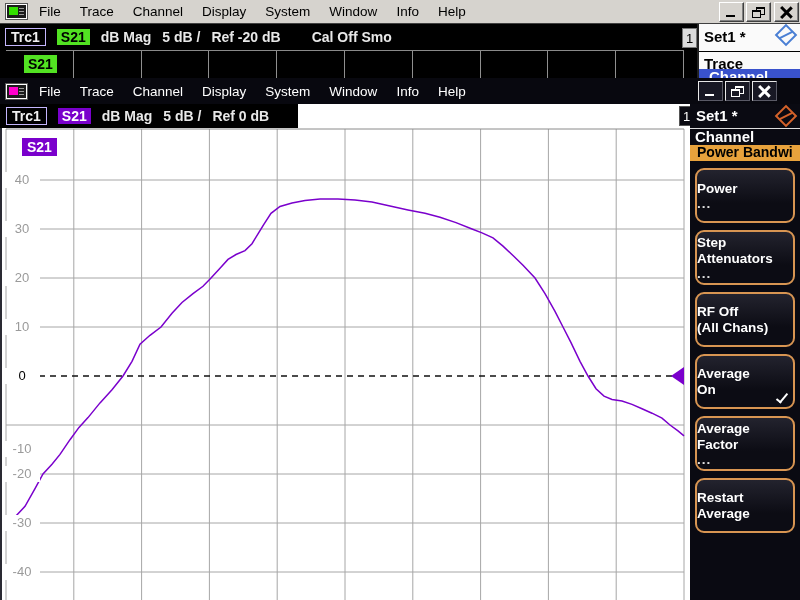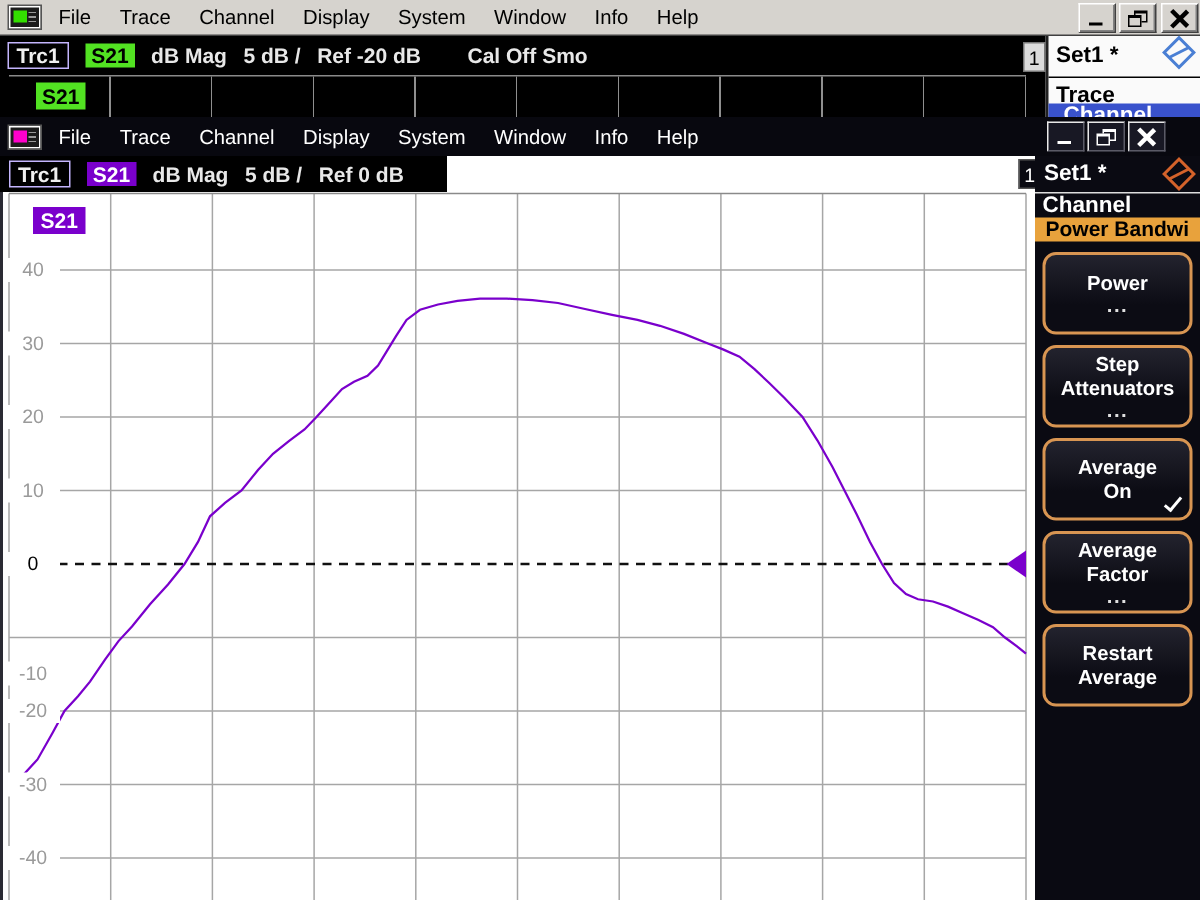--- a/index.html
+++ b/index.html
@@ -88,21 +88,21 @@
   
   .softkey-col { position:absolute; left:690px; top:26px; width:110px; height:496px; background:#0a0a12; }
   .sk-title-row { position:relative; height:24px; }
   .sk-title { position:absolute; left:6px; top:3px; color:#fff; font-size:15px; font-weight:bold; }
   .sk-channel { height:17px; border-top:1px solid #ddd; color:#fff; font-size:15px; font-weight:bold;
     line-height:16px; padding-left:5px; }
   .sk-header { height:16px; background:#e8a23c; color:#000; font-size:14px; font-weight:bold;
     line-height:15px; padding-left:7px; white-space:nowrap; overflow:hidden; }
   .sk-btn { position:relative; width:100px; height:55px; margin:7px 0 0 5px; border-radius:9px;
     border:2px solid #d89552; background:linear-gradient(180deg,#23232e 0%, #0c0c14 65%);
-    display:flex; flex-direction:column; align-items:center; justify-content:center;
+    display:flex; flex-direction:column; align-items:flex-start; justify-content:center;
     color:#fff; font-size:13.5px; font-weight:bold; line-height:16px; cursor:default; }
   .sk-btn:first-of-type { margin-top:8px; }
   .sk-btn .dots { color:#e0e0e0; letter-spacing:1px; line-height:13px; }
   .sk-arrow { position:absolute; right:3px; top:50%; margin-top:-5px; width:0; height:0;
     border-left:7px solid #fff; border-top:5px solid transparent; border-bottom:5px solid transparent; }
   .sk-check { position:absolute; right:8px; bottom:4px; width:6px; height:12px;
     border-right:2px solid #fff; border-bottom:2px solid #fff; transform:rotate(40deg); }
 </style>
 </head>
 <body>
@@ -254,20 +254,24 @@
       <div class="sk-btn">
         <span>Power</span>
         <span class="dots">...</span>
       </div>
       <div class="sk-btn">
         <span>Step</span>
         <span>Attenuators</span>
         <span class="dots">...</span>
       </div>
       <div class="sk-btn">
+        <span>RF Off</span>
+        <span>(All Chans)</span>
+      </div>
+      <div class="sk-btn">
         <span>Average</span>
         <span>On</span>
         <span class="sk-check"></span>
       </div>
       <div class="sk-btn">
         <span>Average</span>
         <span>Factor</span>
         <span class="dots">...</span>
       </div>
       <div class="sk-btn">

